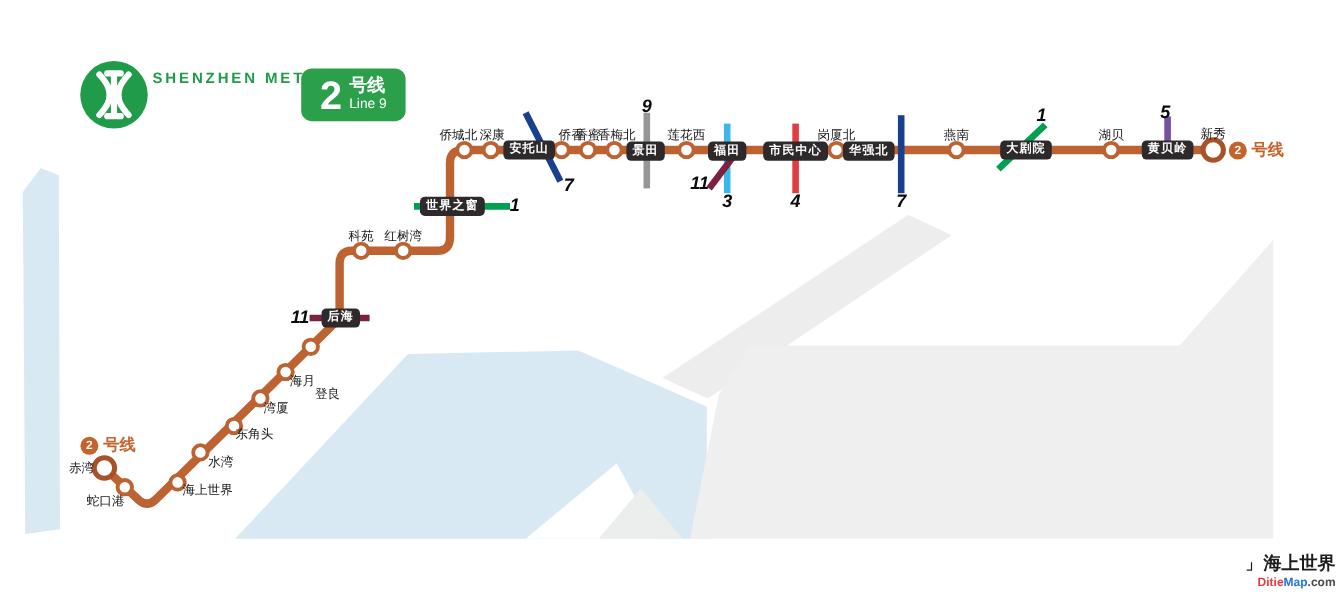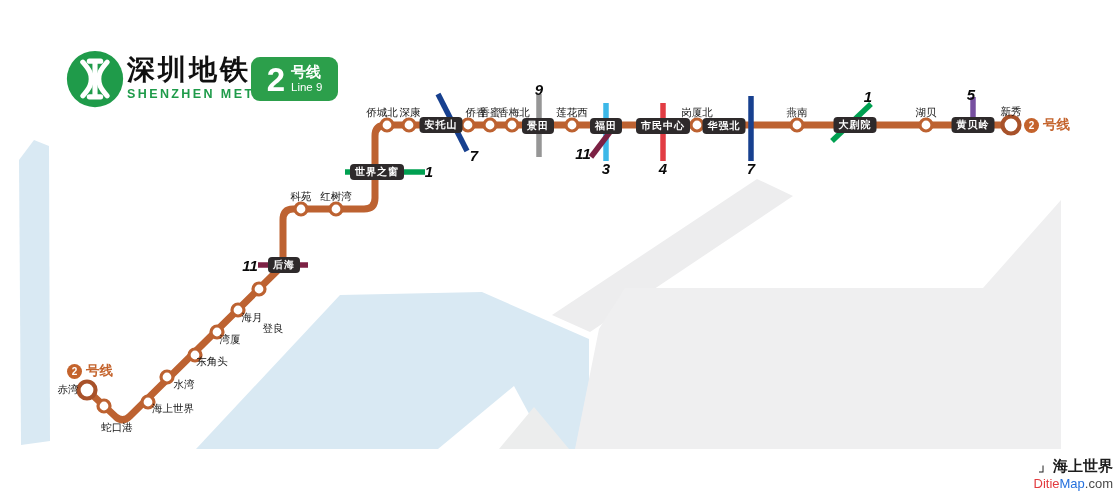--- a/index.html
+++ b/index.html
@@ -27,21 +27,21 @@
   .endpoint{position:absolute;transform:translate(0,-50%);display:flex;align-items:center;gap:4px;
             font-size:13.5px;font-weight:800;color:#c4632c;white-space:nowrap;}
   .endpoint .num{width:15px;height:15px;border-radius:50%;background:#c4632c;color:#fff;font-size:10px;font-weight:800;
                  display:flex;align-items:center;justify-content:center;font-style:normal;}
   .sea-label{position:absolute;transform:translate(-50%,-50%);font-size:30px;font-weight:500;color:rgba(255,255,255,0.93);
              letter-spacing:3px;white-space:nowrap;}
   
   .footer{position:absolute;right:7px;bottom:8px;text-align:right;line-height:1.25;}
   .site-name{font-size:15px;font-weight:700;color:#1c1c1c;}
   .corner-mark{font-size:13px;color:#1c1c1c;margin-right:2px;}
-  .brand{font-size:13px;font-weight:400;}
+  .brand{font-size:10px;font-weight:700;}
 </style>
 </head>
 <body>
 
 <div class="canvas">
 
   <svg id="map-svg" width="1120" height="500">
       <polygon points="19,160 34,140 49,146 50,441 21,445" fill="#d9e9f3"></polygon>
       <polygon points="196,449 340,295 482,292 589,339 589,449" fill="#d9e9f3"></polygon>
       <polygon points="438,449 514,386 548,449" fill="#ffffff"></polygon>
@@ -76,21 +76,21 @@
       <circle cx="512" cy="125" r="6" fill="#fff" stroke="#bd6231" stroke-width="3.2"></circle>
       <circle cx="572" cy="125" r="6" fill="#fff" stroke="#bd6231" stroke-width="3.2"></circle>
       <circle cx="697" cy="125" r="6" fill="#fff" stroke="#bd6231" stroke-width="3.2"></circle>
       <circle cx="797" cy="125" r="6" fill="#fff" stroke="#bd6231" stroke-width="3.2"></circle>
       <circle cx="926" cy="125" r="6" fill="#fff" stroke="#bd6231" stroke-width="3.2"></circle>
       <circle cx="1011" cy="125" r="8.5" fill="#fff" stroke="#a8522a" stroke-width="4.2"></circle>
     </svg>
 
   <div id="overlay">
   <div class="st-label" style="left: 68px; top: 390px;">赤湾</div>
-      <div class="st-label" style="left: 88px; top: 428px; margin-left: 29px;">蛇口港</div>
+      <div class="st-label" style="left: 88px; top: 418px;">蛇口港</div>
       <div class="st-label" style="left: 173px; top: 409px;">海上世界</div>
       <div class="st-label" style="left: 184px; top: 385px;">水湾</div>
       <div class="st-label" style="left: 212px; top: 362px;">东角头</div>
       <div class="st-label" style="left: 230px; top: 340px;">湾厦</div>
       <div class="st-label" style="left: 252px; top: 318px;">海月</div>
       <div class="st-label" style="left: 273px; top: 297px; margin-top: 32px;">登良</div>
       <div class="box" style="left: 284px; top: 265px;">后海</div>
       <div class="st-label" style="left: 301px; top: 197px;">科苑</div>
       <div class="st-label" style="left: 336px; top: 197px;">红树湾</div>
       <div class="box" style="left: 377px; top: 172px;">世界之窗</div>
@@ -135,21 +135,20 @@
     <circle r="30" fill="#1f9b4a"></circle>
     <g stroke="#ffffff" stroke-width="5.5" fill="none" stroke-linecap="round">
       <path d="M -13 -18 C -5 -9 -4 -5 -4 0 C -4 5 -5 9 -13 18"></path>
       <path d="M 13 -18 C 5 -9 4 -5 4 0 C 4 5 5 9 13 18"></path>
       <path d="M 0 -17 L 0 17"></path>
       <path d="M -6 -19 L 6 -19"></path>
       <path d="M -6 19 L 6 19"></path>
     </g>
   </svg>
   <div class="title-block">
-    <div class="title-cn">深圳地铁</div>
     <div class="title-en">SHENZHEN METRO</div>
   </div>
   <div class="badge">
     <span class="b-num">2</span>
     <span class="b-col">
       <span class="b-cn">号线</span>
       <span class="b-en">Line 9</span>
     </span>
   </div>
 

